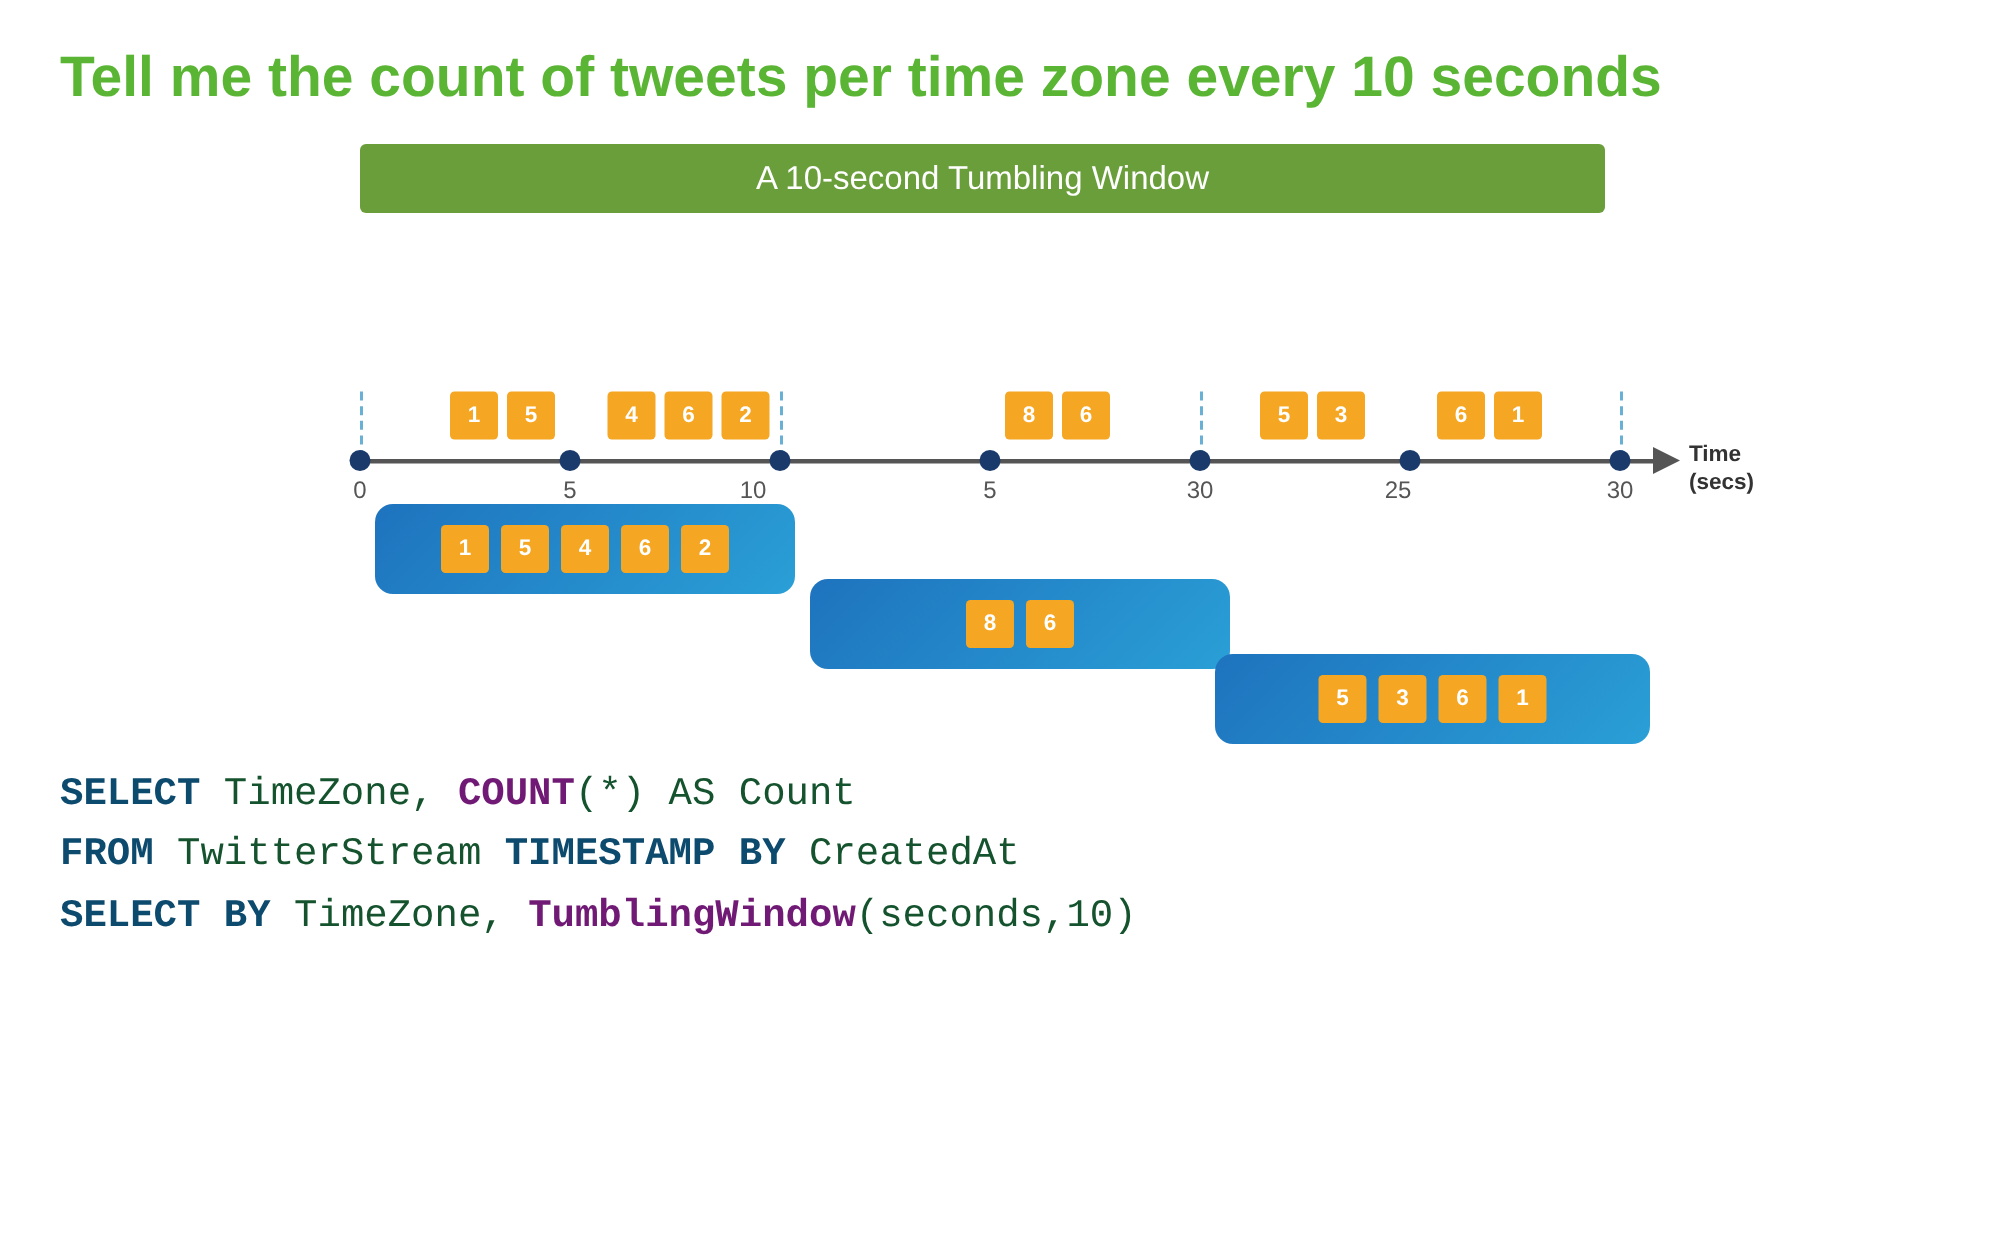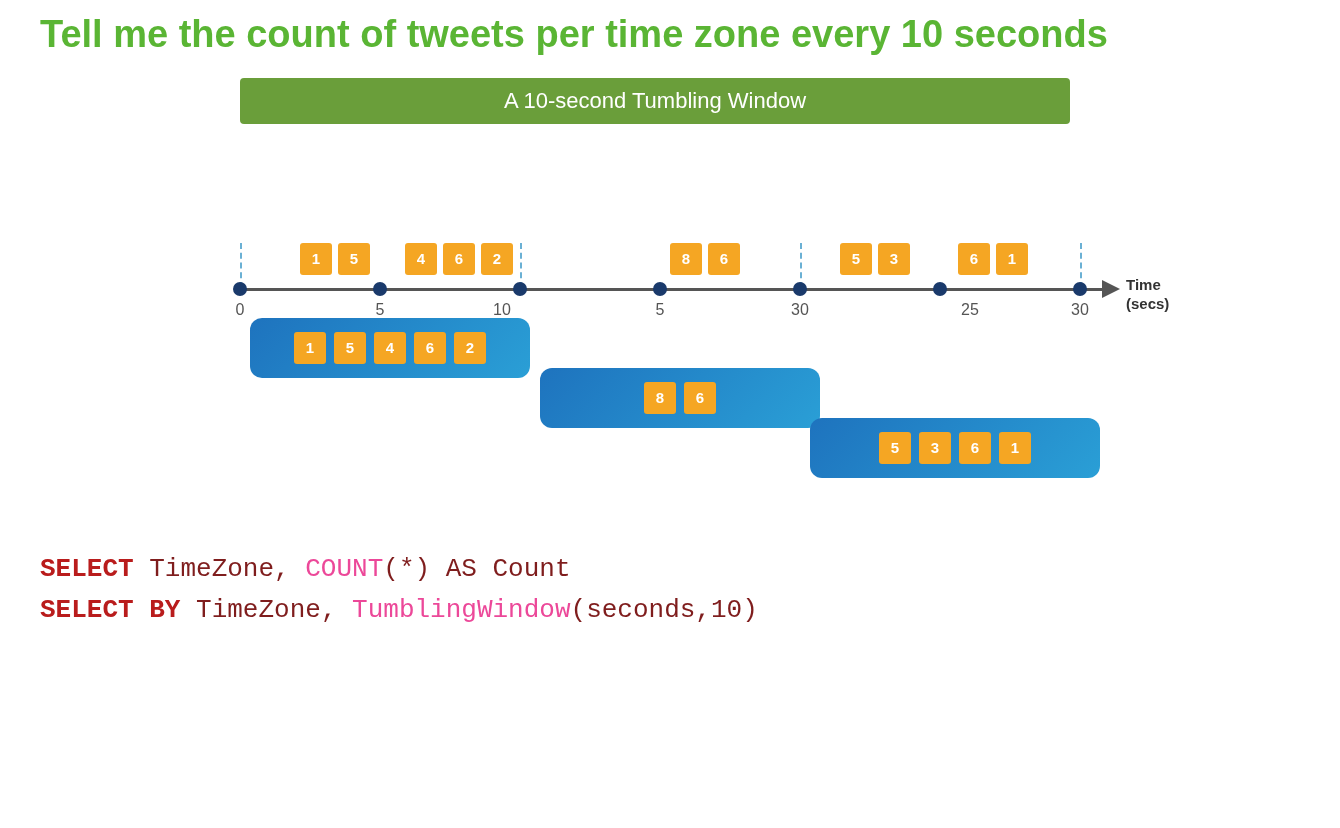--- a/index.html
+++ b/index.html
@@ -8,21 +8,21 @@
       height: 828px;
       background: #ffffff;
       font-family: Arial, sans-serif;
       overflow: hidden;
       position: relative;
     }
 
     .main-container {
       width: 1340px;
       height: 660px;
-      padding: 12px 40px;
+      padding: 30px 40px;
       position: relative;
     }
 
     .title {
       font-size: 38px;
       font-weight: bold;
       color: #5ab534;
       margin-bottom: 20px;
       line-height: 1.2;
     }
@@ -153,23 +153,23 @@
     
     .sql-area {
       position: absolute;
       bottom: 30px;
       left: 40px;
       font-size: 26px;
       font-family: 'Courier New', monospace;
       line-height: 1.55;
     }
 
-    .kw-blue { color: #b91c1c; font-weight: bold; }
-    .kw-purple { color: #ec4899; font-weight: normal; }
-    .kw-gray { color: #7f1d1d; }
+    .kw-blue { color: #0c4a6e; font-weight: bold; }
+    .kw-purple { color: #701a75; font-weight: bold; }
+    .kw-gray { color: #14532d; }
 
   </style>
 </head>
 <body>
 
 <div class="main-container">
 
   <div class="title">Tell me the count of tweets per time zone every 10 seconds</div>
 
   <div class="diagram-area">
@@ -212,21 +212,21 @@
       <div class="dot" style="left: 280px;"></div>
       <span class="tick-label" style="left: 262px;">10</span>
 
       <div class="dot" style="left: 420px;"></div>
       <span class="tick-label" style="left: 420px;">5</span>
 
       <div class="dot" style="left: 560px;"></div>
       <span class="tick-label" style="left: 560px;">30</span>
 
       <div class="dot" style="left: 700px;"></div>
-      <span class="tick-label" style="left: 730px;">25</span>
+      <span class="tick-label" style="left: 692px;">25</span>
 
       <div class="dot" style="left: 840px;"></div>
       <span class="tick-label" style="left: 840px;">30</span>
 
       <div class="window-box" style="left: 10px; width: 280px; top: 135px;">
         <div class="token" style="position:relative; left:auto; top:auto;">1</div>
         <div class="token" style="position:relative; left:auto; top:auto;">5</div>
         <div class="token" style="position:relative; left:auto; top:auto;">4</div>
         <div class="token" style="position:relative; left:auto; top:auto;">6</div>
         <div class="token" style="position:relative; left:auto; top:auto;">2</div>
@@ -246,19 +246,22 @@
 
     </div>
   </div>
 
   <div class="sql-area">
 
     <div>
       <span class="kw-blue">SELECT</span><span class="kw-gray"> TimeZone, </span><span class="kw-purple">COUNT</span><span class="kw-gray">(*) AS Count</span>
     </div>
 
+    <div>
+      <span class="kw-blue">FROM</span><span class="kw-gray"> TwitterStream </span><span class="kw-blue">TIMESTAMP</span><span class="kw-gray"> </span><span class="kw-blue">BY</span><span class="kw-gray"> CreatedAt</span>
+    </div>
 
     <div>
       <span class="kw-blue">SELECT</span><span class="kw-gray"> </span><span class="kw-blue">BY</span><span class="kw-gray"> TimeZone, </span><span class="kw-purple">TumblingWindow</span><span class="kw-gray">(seconds,10)</span>
     </div>
   </div>
 
 </div>
 
 </body></html>

